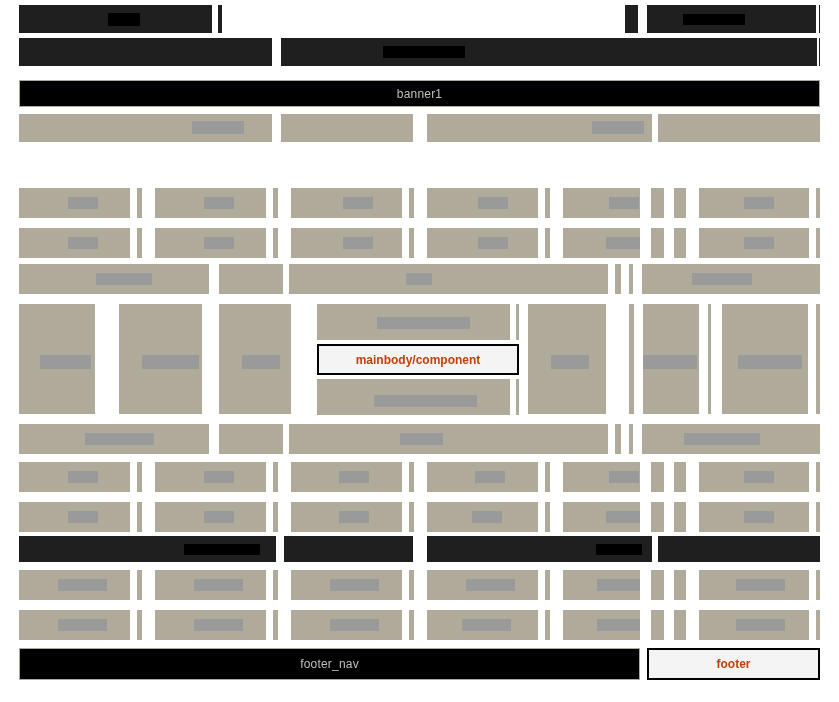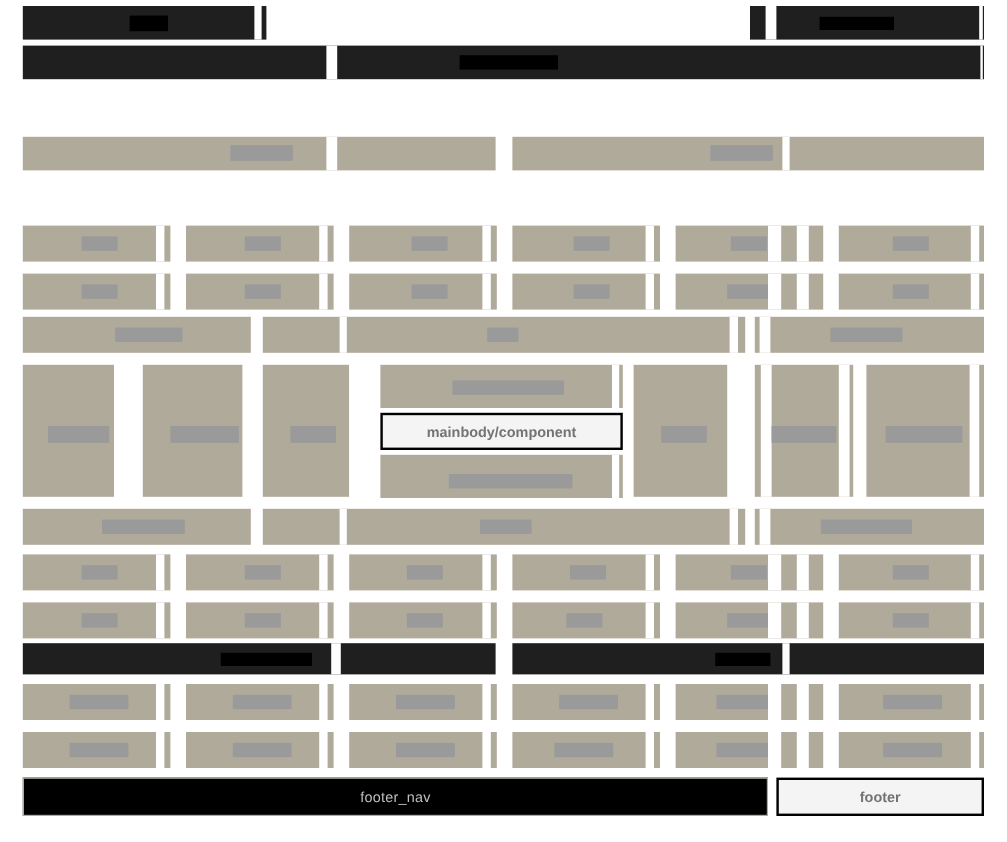--- a/index.html
+++ b/index.html
@@ -59,21 +59,21 @@
     align-items: center;
     justify-content: center;
     font-size: 12px;
     letter-spacing: 0.2px;
   }
 
   
   .lightbox {
     background: #f4f4f4;
     border: 2px solid #000000;
-    color: #737373;
+    color: #c2410c;
     display: flex;
     align-items: center;
     justify-content: center;
     font-size: 12px;
     font-weight: bold;
   }
 </style>
 </head>
 <body>
 
@@ -86,20 +86,23 @@
   <div class="blk dark" style="left:625px; top:5px; width:195px; height:28px;"></div>
   <div class="blk sep" style="left:638px; top:5px; width:9px; height:28px;"></div>
   <div class="blk chip-black" style="left:683px; top:14px; width:62px; height:11px;"></div>
   <div class="blk sep" style="left:816px; top:5px; width:3px; height:28px;"></div>
 
   <div class="blk dark" style="left:19px; top:38px; width:801px; height:28px;"></div>
   <div class="blk sep" style="left:272px; top:38px; width:9px; height:28px;"></div>
   <div class="blk chip-black" style="left:383px; top:46px; width:82px; height:12px;"></div>
   <div class="blk sep" style="left:817px; top:38px; width:2px; height:28px;"></div>
 
+  <div class="blk banner" style="left:19px; top:80px; width:801px; height:27px;">
+    <span>banner1</span>
+  </div>
 
   <div class="blk tan" style="left:19px; top:114px; width:394px; height:28px;"></div>
   <div class="blk chip-gray" style="left:192px; top:121px; width:52px; height:13px;"></div>
   <div class="blk sep" style="left:272px; top:114px; width:9px; height:28px;"></div>
 
   <div class="blk tan" style="left:427px; top:114px; width:393px; height:28px;"></div>
   <div class="blk chip-gray" style="left:592px; top:121px; width:52px; height:13px;"></div>
   <div class="blk sep" style="left:652px; top:114px; width:6px; height:28px;"></div>
 
 

